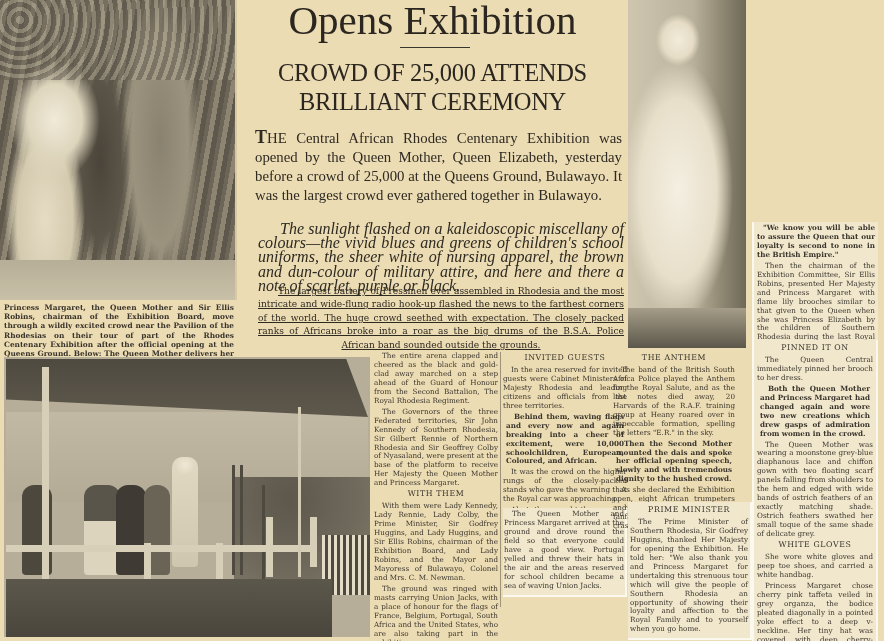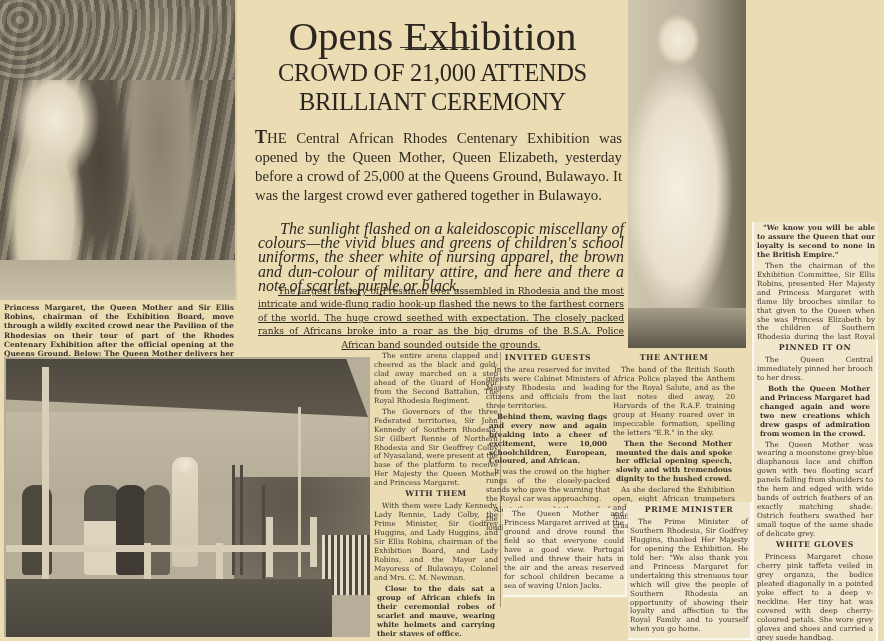--- a/index.html
+++ b/index.html
@@ -98,35 +98,35 @@
   .headline {
     font-family: "Liberation Serif", serif; font-weight: normal;
     color: #2b2720; text-align: center;
   }
   .lead { font-family: "Liberation Serif", serif; font-size: 14.8px; line-height: 19px; text-align: justify; color: #2e2a22; }
   .italic { font-family: "Liberation Serif", serif; font-style: italic; font-size: 16px; line-height: 14.2px; text-align: justify; color: #2e2a22; }
   .bodybig { font-family: "DejaVu Serif", serif; font-size: 9.1px; line-height: 13.4px; text-align: justify; color: #2e2a22; text-decoration: underline; }
   .col { position: absolute; font-family: "DejaVu Serif", serif; font-size: 7.2px; line-height: 8.95px; color: #3a352c; }
   .col p { text-align: justify; text-indent: 8px; margin-bottom: 2px; }
   .col p.b { font-weight: bold; padding: 0 3px; }
-  .col h4 { font-size: 7.8px; font-weight: bold; text-align: center; letter-spacing: 0.6px; margin: 2px 0 3px; }
+  .col h4 { font-size: 7.8px; font-weight: normal; text-align: center; letter-spacing: 0.6px; margin: 2px 0 3px; }
   .paste { background: #f1e7cd; }
   .rule-v { position: absolute; width: 1px; background: #9d927a; }
 </style>
 </head>
 <body>
 
 <div id="photo-walk" class="photo"></div>
 
 <div class="abs caption" style="left:4px; top:303px; width:230px;">Princess Margaret, the Queen Mother and Sir Ellis Robins, chairman of the Exhibition Board, move through a wildly excited crowd near the Pavilion of the Rhodesias on their tour of part of the Rhodes Centenary Exhibition after the official opening at the Queens Ground. Below: The Queen Mother delivers her speech at the Queens Ground.</div>
 
-<div class="abs headline" style="left:240px; top:16px; width:385px; font-size:41px; line-height:40px;">Opens Exhibition</div>
+<div class="abs headline" style="left:240px; top:0px; width:385px; font-size:41px; line-height:40px;">Opens Exhibition</div>
 <div class="abs" style="left:400px; top:47px; width:70px; height:1px; background:#3a352c;"></div>
 <div class="abs headline" style="left:240px; top:58px; width:385px; font-size:24.5px; line-height:29px; letter-spacing:-0.3px;">
-  <div>CROWD OF 21,000 ATTENDS</div>
+  <div>CROWD OF 25,000 ATTENDS</div>
   <div>BRILLIANT CEREMONY</div>
 </div>
 
 <div class="abs lead" style="left:255px; top:128px; width:367px;">
   <span style="font-size:18px; font-weight:bold;">T</span><span>HE Central African Rhodes Centenary Exhibition was opened by the Queen Mother, Queen Elizabeth, yesterday before a crowd of 25,000 at the Queens Ground, Bulawayo. It was the largest crowd ever gathered together in Bulawayo.</span>
 </div>
 
 <div class="abs italic" style="left:258px; top:222px; width:366px; text-indent:22px;">The sunlight flashed on a kaleidoscopic miscellany of colours—the vivid blues and greens of children's school uniforms, the sheer white of nursing apparel, the brown and dun-colour of military attire, and here and there a note of scarlet, purple or black.</div>
 
 <div class="abs bodybig" style="left:258px; top:285px; width:366px; text-indent:20px; text-align-last:center;">The largest battery of Pressmen ever assembled in Rhodesia and the most intricate and wide-flung radio hook-up flashed the news to the farthest corners of the world. The huge crowd seethed with expectation. The closely packed ranks of Africans broke into a roar as the big drums of the B.S.A. Police African band sounded outside the grounds.</div>
@@ -154,26 +154,25 @@
   <div class="post" style="left:306px; top:160px; height:50px;"></div>
   <div class="pole" style="left:294px; top:50px; height:170px; background:#d4cbb4;"></div>
   <div class="platform"></div>
 </div>
 
 <div class="col" style="left:374px; top:352px; width:124px;">
   <p>The entire arena clapped and cheered as the black and gold-clad away marched on a step ahead of the Guard of Honour from the Second Battalion, The Royal Rhodesia Regiment.</p>
   <p>The Governors of the three Federated territories, Sir John Kennedy of Southern Rhodesia, Sir Gilbert Rennie of Northern Rhodesia and Sir Geoffrey Colby of Nyasaland, were present at the base of the platform to receive Her Majesty the Queen Mother and Princess Margaret.</p>
   <h4>WITH THEM</h4>
   <p>With them were Lady Kennedy, Lady Rennie, Lady Colby, the Prime Minister, Sir Godfrey Huggins, and Lady Huggins, and Sir Ellis Robins, chairman of the Exhibition Board, and Lady Robins, and the Mayor and Mayoress of Bulawayo, Colonel and Mrs. C. M. Newman.</p>
-  <p class="b">Close to the dais sat a group of African chiefs in their ceremonial robes of scarlet and mauve, wearing white helmets and carrying their staves of office.</p>
   <p>The ground was ringed with masts carrying Union Jacks, with a place of honour for the flags of France, Belgium, Portugal, South Africa and the United States, who are also taking part in the exhibition.</p>
 </div>
 <div class="rule-v" style="left:500px; top:352px; height:255px;"></div>
 
-<div class="col" style="left:486px; top:352px; width:124px;">
+<div class="col" style="left:503px; top:352px; width:124px;">
   <h4>INVITED GUESTS</h4>
   <p>In the area reserved for invited guests were Cabinet Ministers of Majesty Rhodesia and leading citizens and officials from the three territories.</p>
   <p class="b">Behind them, waving flags and every now and again breaking into a cheer of excitement, were 10,000 schoolchildren, European, Coloured, and African.</p>
   <p>It was the crowd on the higher rungs of the closely-packed stands who gave the warning that the Royal car was approaching.</p>
   <p>Alert, they caught the sound of the horses hooves, and cheered loudly. The crowd elsewhere in</p>
 </div>
 <div class="col paste" style="left:503px; top:508px; width:124px; padding:2px 1px; border-right:2px solid #fbf8ef; border-bottom:2px solid #fbf8ef;">
   <p>The Queen Mother and Princess Margaret arrived at the ground and drove round the field so that everyone could have a good view. Portugal yelled and threw their hats in the air and the areas reserved for school children became a sea of waving Union Jacks.</p>
 </div>
 
@@ -191,14 +190,15 @@
 <div class="col paste" style="left:752px; top:222px; width:126px; padding:2px 3px; border-left:2px solid #fbf8ef;">
   <p class="b" style="text-indent:6px; padding:0;">"We know you will be able to assure the Queen that our loyalty is second to none in the British Empire."</p>
   <p>Then the chairman of the Exhibition Committee, Sir Ellis Robins, presented Her Majesty and Princess Margaret with flame lily brooches similar to that given to the Queen when she was Princess Elizabeth by the children of Southern Rhodesia during the last Royal Tour.</p>
 </div>
 <div class="col paste" style="left:752px; top:340px; width:126px; padding:2px 3px; border-left:2px solid #fbf8ef; border-right:2px solid #fbf8ef; border-bottom:2px solid #fbf8ef;">
   <h4>PINNED IT ON</h4>
   <p>The Queen Central immediately pinned her brooch to her dress.</p>
   <p class="b">Both the Queen Mother and Princess Margaret had changed again and wore two new creations which drew gasps of admiration from women in the crowd.</p>
   <p>The Queen Mother was wearing a moonstone grey-blue diaphanous lace and chiffon gown with two floating scarf panels falling from shoulders to the hem and edged with wide bands of ostrich feathers of an exactly matching shade. Ostrich feathers swathed her small toque of the same shade of delicate grey.</p>
   <h4>WHITE GLOVES</h4>
+  <p>She wore white gloves and peep toe shoes, and carried a white handbag.</p>
   <p>Princess Margaret chose cherry pink taffeta veiled in grey organza, the bodice pleated diagonally in a pointed yoke effect to a deep v-neckline. Her tiny hat was covered with deep cherry-coloured petals. She wore grey gloves and shoes and carried a grey suede handbag.</p>
 </div>
 
 </body></html>

